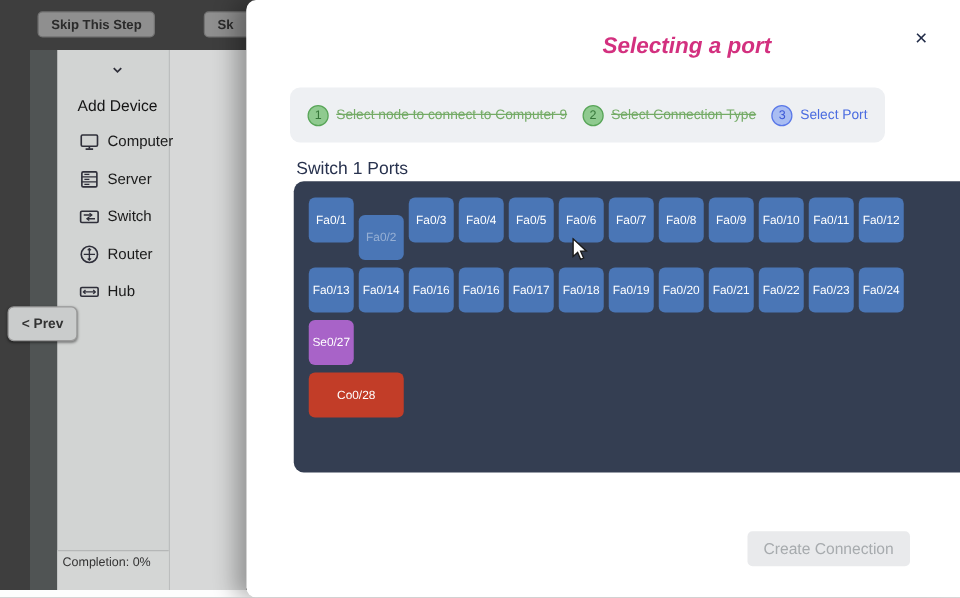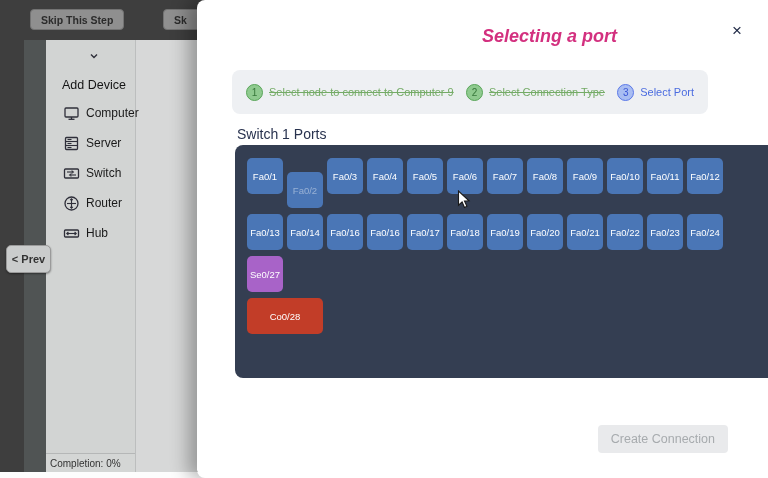--- a/index.html
+++ b/index.html
@@ -15,23 +15,23 @@
   #partial-btn { left:163px; width:45px; text-align:left; }
   .frame { position:absolute; left:24px; top:40px; width:173px; height:432px; background:#505454; }
   .canvas-bg { position:absolute; left:46px; top:40px; width:151px; height:432px; background:#d7d8d8; }
   .palette { position:absolute; left:46px; top:40px; width:90px; height:432px; background:#d2d4d3;
              border-right:1px solid #bcbebe; }
   .palette-header { display:flex; align-items:center; gap:17px; padding:11px 0 6px 7px;
                     font-size:12.5px; color:#141414; cursor:pointer;flex-direction:column; }
   .palette-item { display:flex; align-items:center; gap:6px; height:30px; padding-left:17px;
                   font-size:12px; color:#1a1a1a; cursor:pointer; }
   .palette-item svg, .palette-header svg { flex:0 0 auto; }
-  .completion { position:absolute; left:0; bottom:0; width:100%; height:19px; border-top:1px solid #b5b7b7;
+  .completion { position:absolute; left:0; bottom:0; width:100%; height:32px; border-top:1px solid #b5b7b7;
                 font-size:10px; color:#333; padding:4px 0 0 4px; background:#d4d6d5; }
-  #prev-btn { position:absolute; left:6px; top:245px; width:45px; height:28px; background:#cacccc;
+  #prev-btn { position:absolute; left:6px; top:245px; width:56px; height:28px; background:#cacccc;
               border:1px solid #9a9a9a; border-radius:5px; font-size:11px; font-weight:bold; color:#333;
               box-shadow:0 1px 2px rgba(0,0,0,.4); cursor:pointer; font-family:"Liberation Sans",sans-serif; }
   .bottom-strip { position:absolute; left:0; top:472px; width:768px; height:6px; background:#fdfdfd; }
 
   
   .modal { position:absolute; left:197px; top:0; width:571px; height:478px; background:#fff;
            border-radius:8px 0 0 8px; box-shadow:-9px 0 18px rgba(0,0,0,.30); }
   .modal-title { position:absolute; left:35px; top:20px; font-size:23px; color:#28324e; font-weight:500; }
   .modal-subtitle { position:absolute; left:285px; top:26px; font-size:18px; font-weight:bold;
                     font-style:italic; color:#d3307f; }

